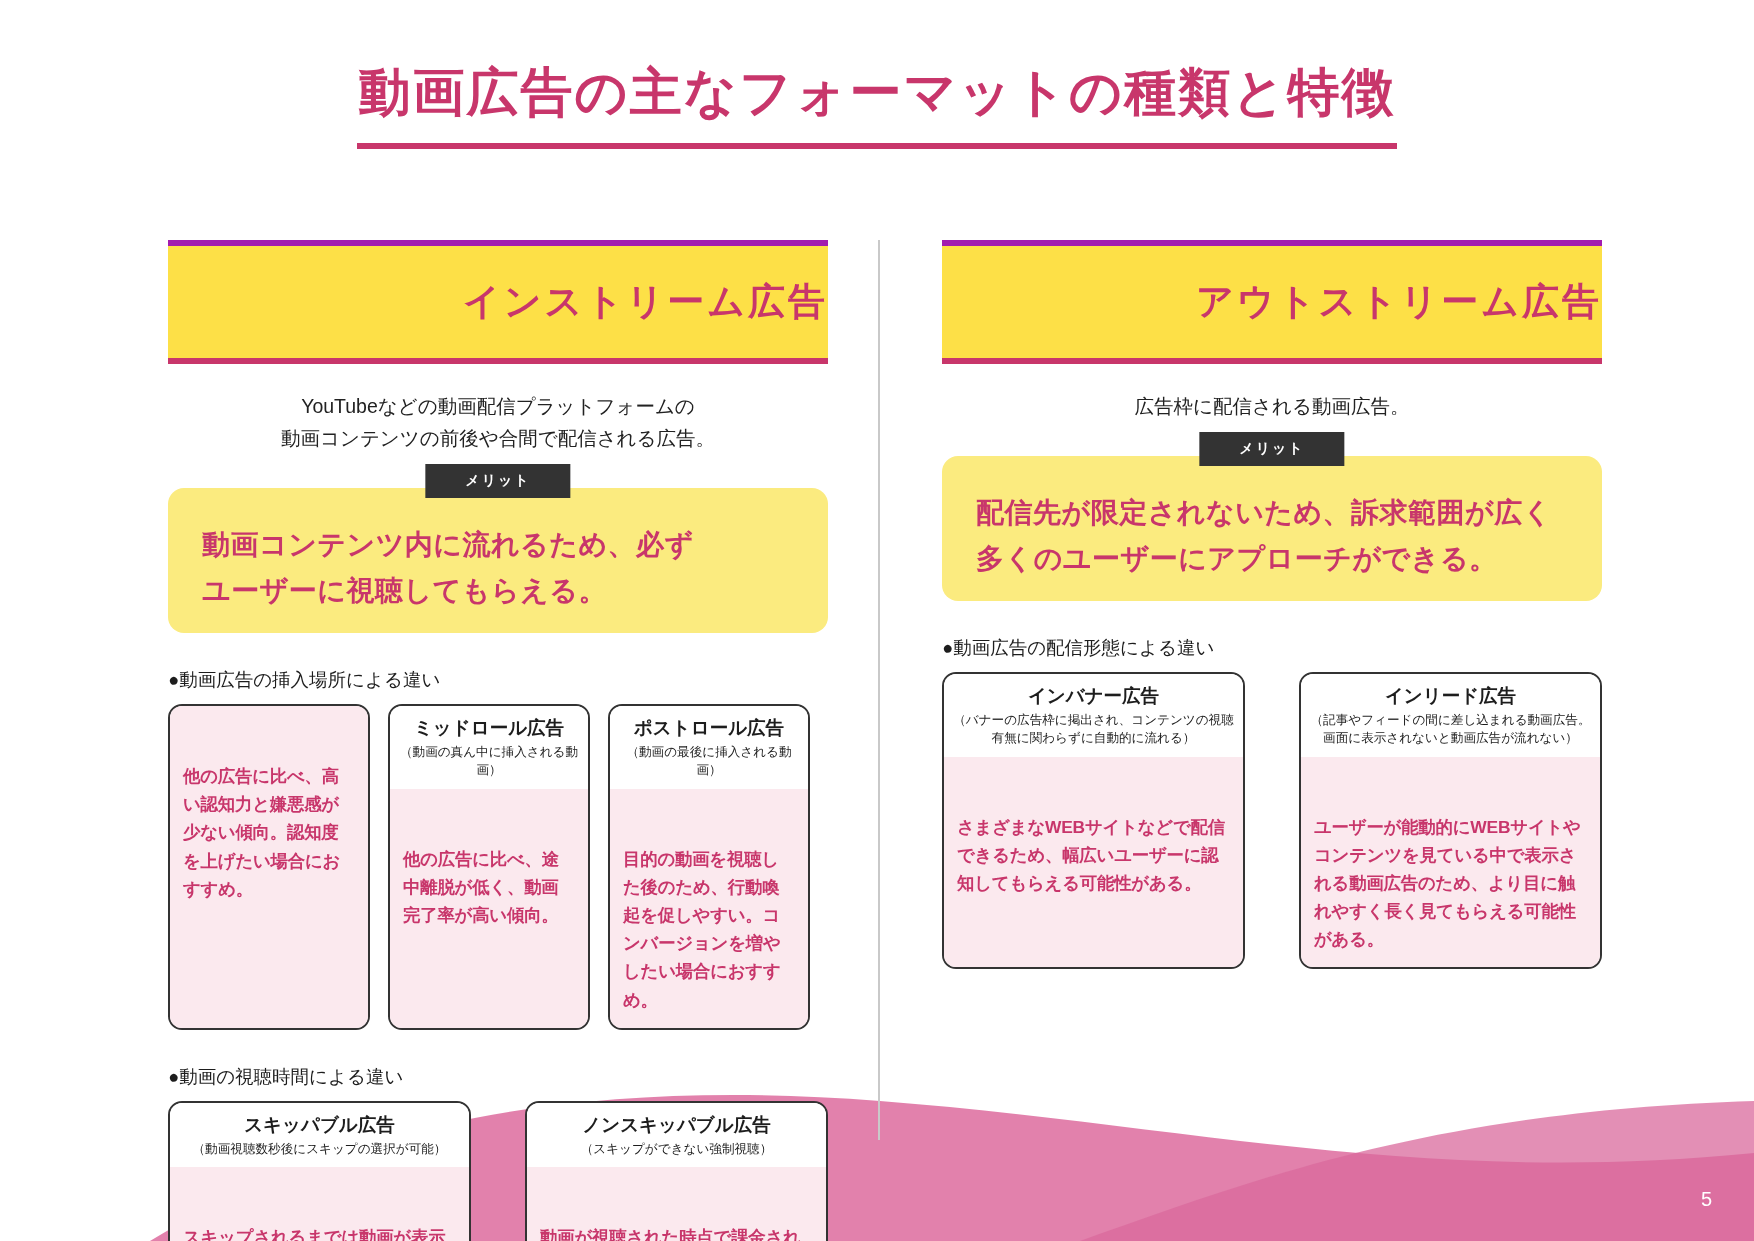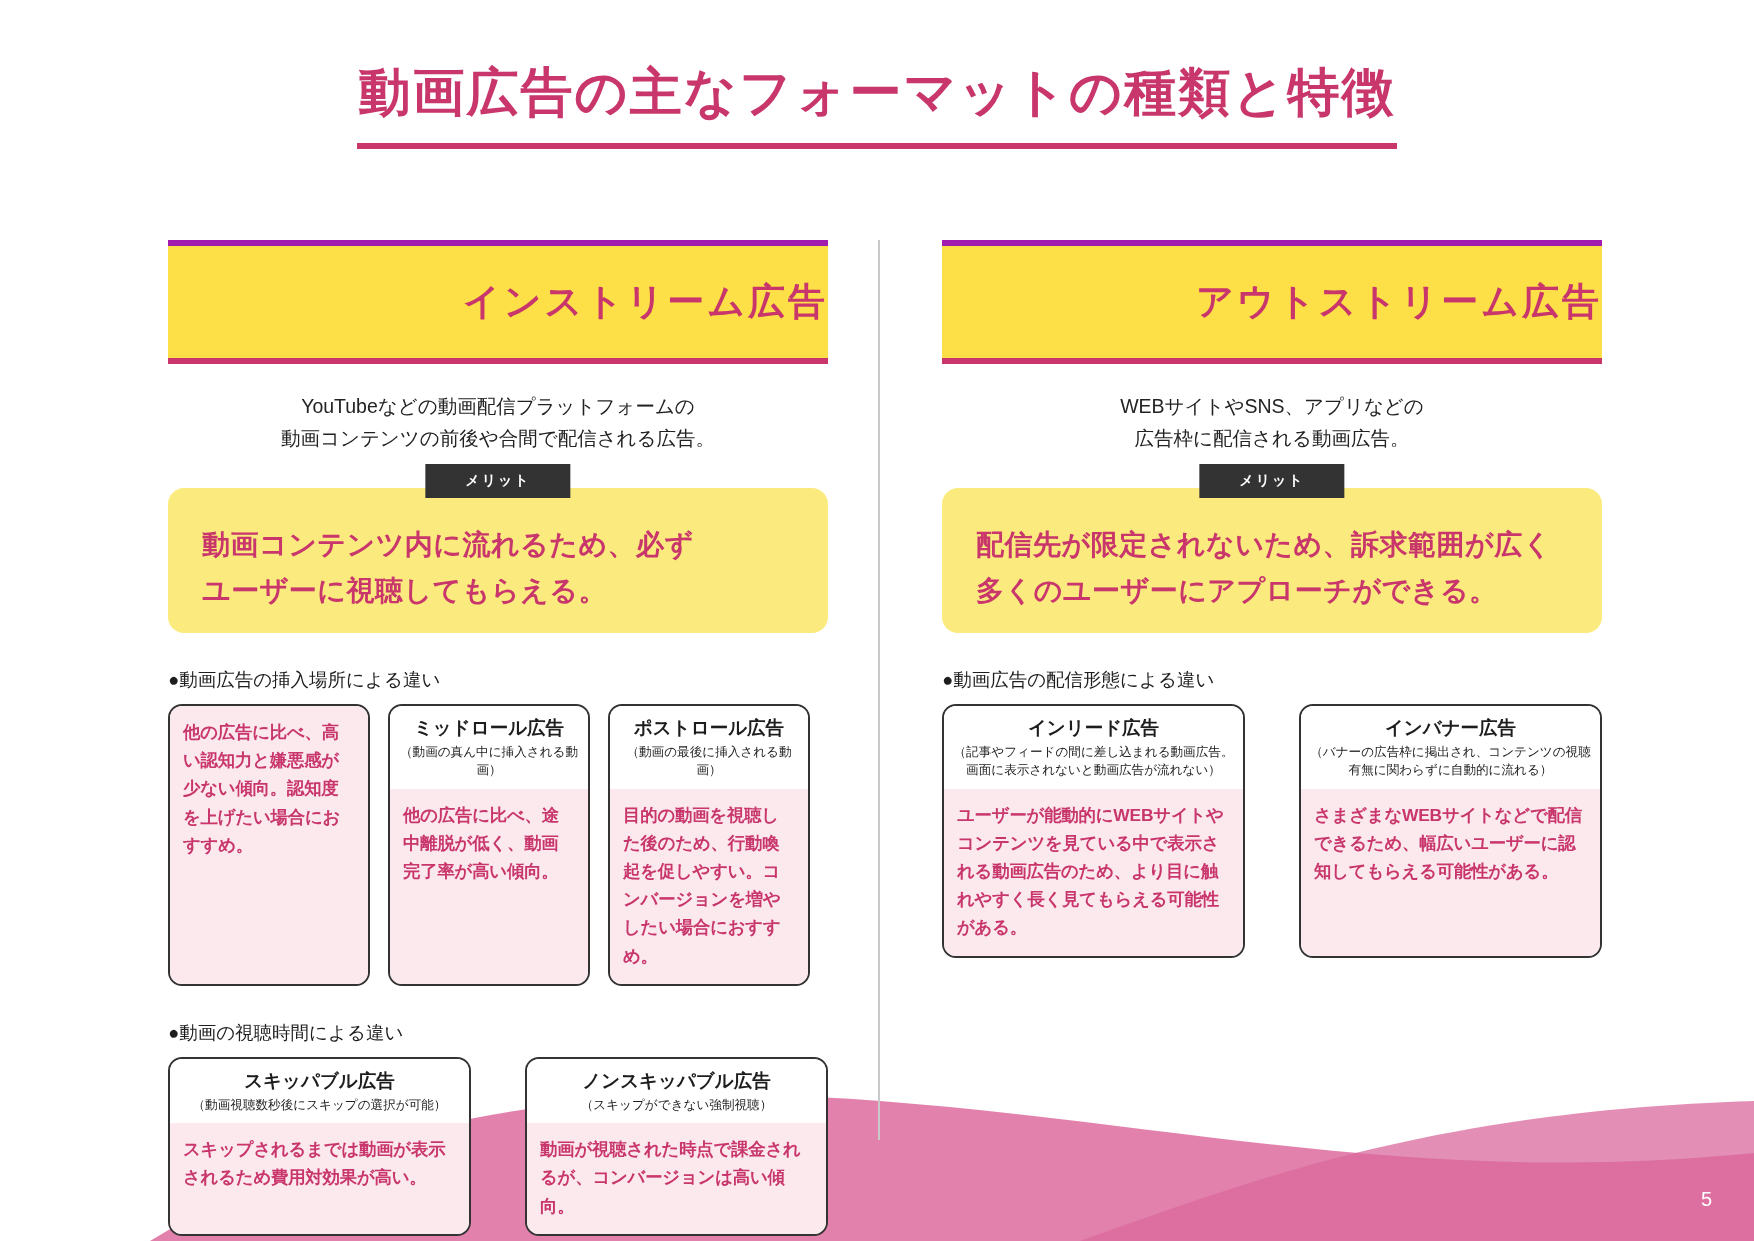--- a/index.html
+++ b/index.html
@@ -96,20 +96,21 @@
     margin-top:4px;font-size:12.6px;color:#1d1d1d;line-height:1.45;
     font-weight:400;
   }
   .card-body{
     background:#fbe9ee;flex:1;
     padding:12px 13px 14px;
   }
   .card-text{
     font-size:17.4px;font-weight:700;color:#c8366b;line-height:1.62;
     letter-spacing:-0.2px;
+    margin-top:44px;
   }
   .card.w3 .card-body{min-height:128px;}
   .card.w2 .card-body{min-height:74px;}
   .card.r2 .card-body{min-height:120px;}
 
   
   .page-num{
     position:absolute;right:42px;bottom:30px;
     color:#ffffff;font-size:20px;font-weight:400;z-index:5;
   }
@@ -203,51 +204,50 @@
 
   </div>
 
   <div class="col col-right">
 
     <div class="banner">
       <div class="banner-text">アウトストリーム広告</div>
     </div>
 
     <div class="desc">
-      <div>WEBサイトやSNS、アプリなどの</div>
       <div>広告枠に配信される動画広告。</div>
     </div>
 
     <div class="merit-wrap">
       <div class="merit-badge">メリット</div>
       <div class="merit-box">
         <div class="merit-line">配信先が限定されないため、訴求範囲が広く</div>
         <div class="merit-line">多くのユーザーにアプローチができる。</div>
       </div>
     </div>
 
     <div class="sec-head">●動画広告の配信形態による違い</div>
     <div class="card-row two">
       <div class="card r2">
         <div class="card-head">
+          <div class="card-title">インバナー広告</div>
+          <div class="card-sub">（バナーの広告枠に掲出され、コンテンツの視聴有無に関わらずに自動的に流れる）</div>
+        </div>
+        <div class="card-body">
+          <div class="card-text">さまざまなWEBサイトなどで配信できるため、幅広いユーザーに認知してもらえる可能性がある。</div>
+        </div>
+      </div>
+      <div class="card r2">
+        <div class="card-head">
           <div class="card-title">インリード広告</div>
           <div class="card-sub">（記事やフィードの間に差し込まれる動画広告。画面に表示されないと動画広告が流れない）</div>
         </div>
         <div class="card-body">
           <div class="card-text">ユーザーが能動的にWEBサイトやコンテンツを見ている中で表示される動画広告のため、より目に触れやすく長く見てもらえる可能性がある。</div>
         </div>
       </div>
-      <div class="card r2">
-        <div class="card-head">
-          <div class="card-title">インバナー広告</div>
-          <div class="card-sub">（バナーの広告枠に掲出され、コンテンツの視聴有無に関わらずに自動的に流れる）</div>
-        </div>
-        <div class="card-body">
-          <div class="card-text">さまざまなWEBサイトなどで配信できるため、幅広いユーザーに認知してもらえる可能性がある。</div>
-        </div>
-      </div>
     </div>
 
   </div>
 
   <div class="page-num">5</div>
 
 </div>
 
 </body></html>

